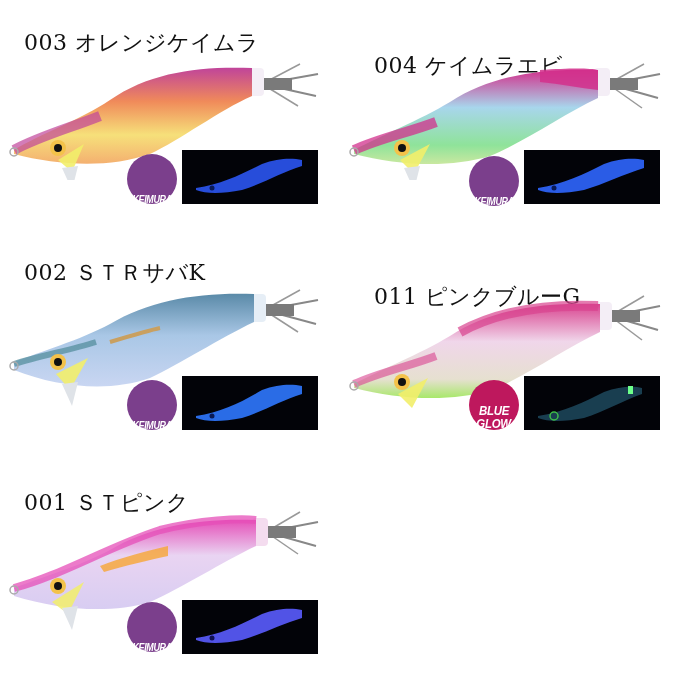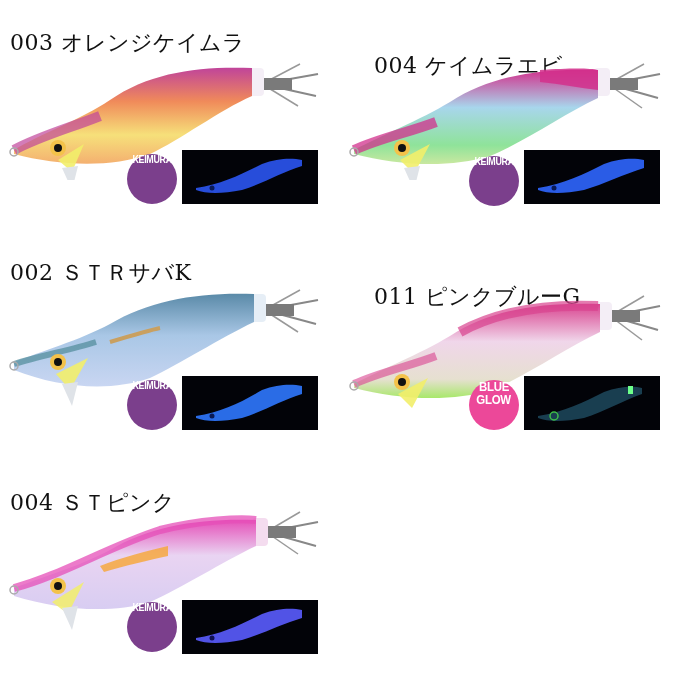--- a/index.html
+++ b/index.html
@@ -1,30 +1,30 @@
 <!DOCTYPE html>
 <html><head>
 <meta charset="utf-8">
 <style>
   * { margin: 0; padding: 0; box-sizing: border-box; }
   html, body { width: 680px; height: 680px; background: #ffffff; overflow: hidden; }
   body { position: relative; font-family: "DejaVu Serif", "Liberation Serif", serif; }
 
   .card { position: absolute; width: 330px; height: 220px; }
   .title {
-    position: absolute; left: 10px; top: 8px;
+    position: absolute; left: 24px; top: 8px;
     font-size: 22px; color: #111; letter-spacing: 0.5px; white-space: nowrap;
     font-family: "DejaVu Serif", "Liberation Serif", serif;
   }
   .lure { position: absolute; left: 0; top: 30px; width: 330px; height: 130px; }
   .badge {
     position: absolute; width: 50px; height: 50px; border-radius: 50%;
-    display: flex; flex-direction: column; align-items: center; justify-content: flex-start;
+    display: flex; flex-direction: column; align-items: center; justify-content: flex-end;
     color: #fff; font-family: "Liberation Sans", "DejaVu Sans", sans-serif;
-    font-weight: bold; line-height: 1;
+    font-weight: bold; line-height: 1; font-style: italic;
   }
   .badge span { display: block; text-align: center; }
   .badge.keimura span { font-size: 10.5px; letter-spacing: -0.4px; transform: scaleX(0.85); }
   .badge.blueglow span { font-size: 13px; letter-spacing: -0.3px; transform: scaleX(0.88); }
   .glow-box {
     position: absolute; width: 136px; height: 54px; background: #020308;
     overflow: hidden;
   }
   .glow-box svg { width: 100%; height: 100%; display: block; }
 </style>
@@ -166,35 +166,35 @@
     </g>
     <rect x="256" y="22" width="16" height="28" rx="4" fill="#f4eef6"></rect>
     <path d="M14 104 C40 90 80 74 110 56 C150 30 200 22 260 24 L260 52 C226 68 186 96 152 110 C112 122 60 120 14 108 Z" fill="url(#g3)"></path>
     <path d="M120 52 C160 30 210 24 258 26" stroke="#d9438f" stroke-width="10" fill="none" opacity="0.7"></path>
     <path d="M14 104 C40 92 70 86 96 76" stroke="#d9438f" stroke-width="8" fill="none" opacity="0.6"></path>
     <circle cx="14" cy="106" r="4" fill="none" stroke="#aaa" stroke-width="1.5"></circle>
     <circle cx="62" cy="102" r="8" fill="#f3c24a"></circle>
     <circle cx="62" cy="102" r="4" fill="#111"></circle>
     <path d="M58 114 L88 98 L72 128 Z" fill="#f2ee6a" opacity="0.9"></path>
   </svg>
-  <div class="badge blueglow" style="left:129px; top:130px; background:#ec4899;">
+  <div class="badge blueglow" style="left:129px; top:130px; background:#be185d;">
     <span>BLUE</span>
     <span>GLOW</span>
   </div>
   <div class="glow-box" style="left:184px; top:126px;">
     <svg viewBox="0 0 136 54">
         <path d="M14 40 C40 36 60 26 80 16 C96 10 110 10 118 12 L118 18 C100 24 80 36 60 42 C40 46 24 46 14 42 Z" fill="#2e6f8c" opacity="0.55"></path>
         <rect x="104" y="10" width="5" height="8" fill="#6dff8a"></rect>
         <circle cx="30" cy="40" r="4" fill="none" stroke="#3fbf4a" stroke-width="1.5"></circle>
       </svg>
   </div>
 </div>
 
 <div class="card" style="left:0; top:480px;">
-  <div class="title">004 ＳＴピンク</div>
+  <div class="title">001 ＳＴピンク</div>
   <svg class="lure" viewBox="0 0 330 130">
     <defs>
       <linearGradient id="g4" x1="0" y1="0" x2="0" y2="1">
         <stop offset="0" stop-color="#e54fb8"></stop>
         <stop offset="0.4" stop-color="#e9d4f2"></stop>
         <stop offset="1" stop-color="#d8cdf2"></stop>
       </linearGradient>
     </defs>
     <g>
       <line x1="266" y1="22" x2="318" y2="12" stroke="#888" stroke-width="2"></line>

